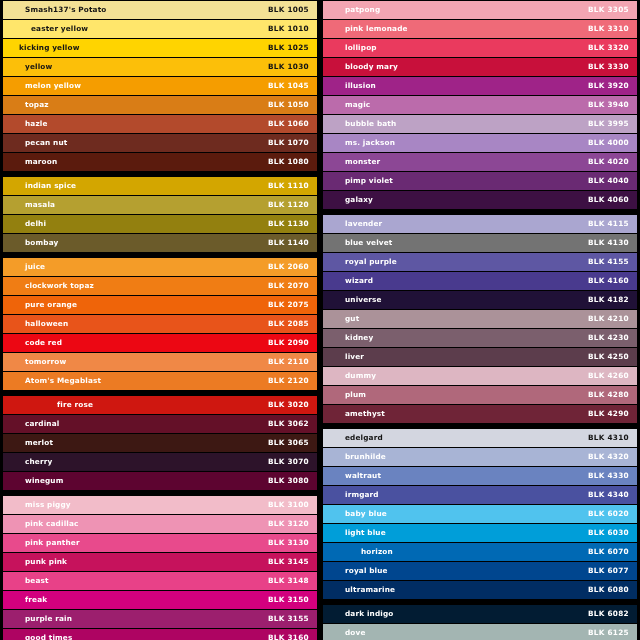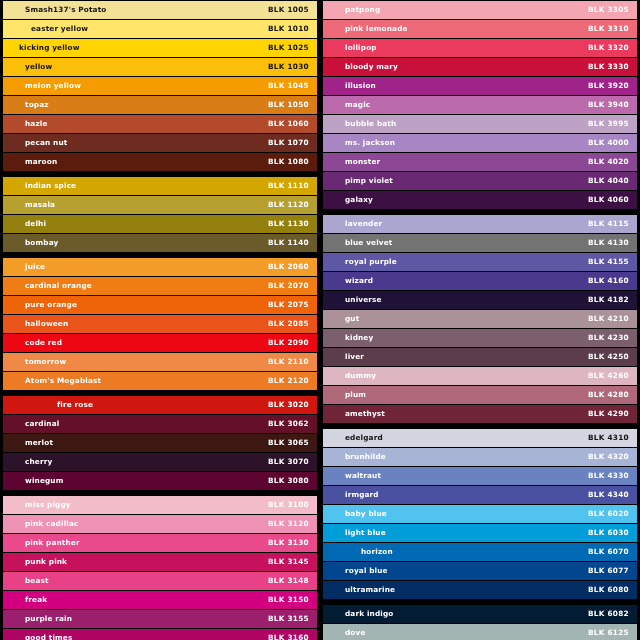--- a/index.html
+++ b/index.html
@@ -130,21 +130,21 @@
             <span class="swatch-code" style="color: rgb(255, 255, 255);">BLK 1140</span>
           </div>
         </div>
         <div class="group-gap"></div>
         <div>
           <div class="swatch-row" style="background: rgb(244, 156, 40); gap: 8px;">
             <span class="swatch-name" style="color: rgb(255, 255, 255);">juice</span>
             <span class="swatch-code" style="color: rgb(255, 255, 255);">BLK 2060</span>
           </div>
           <div class="swatch-row" style="background: rgb(240, 125, 20);">
-            <span class="swatch-name" style="color: rgb(255, 255, 255);">cardinal orange</span>
+            <span class="swatch-name" style="color: rgb(255, 255, 255);">clockwork topaz</span>
             <span class="swatch-code" style="color: rgb(255, 255, 255);">BLK 2070</span>
           </div>
           <div class="swatch-row" style="background: rgb(239, 100, 9);">
             <span class="swatch-name" style="color: rgb(255, 255, 255);">pure orange</span>
             <span class="swatch-code" style="color: rgb(255, 255, 255);">BLK 2075</span>
           </div>
           <div class="swatch-row" style="background: rgb(232, 84, 26);">
             <span class="swatch-name" style="color: rgb(255, 255, 255);">halloween</span>
             <span class="swatch-code" style="color: rgb(255, 255, 255);">BLK 2085</span>
           </div>

